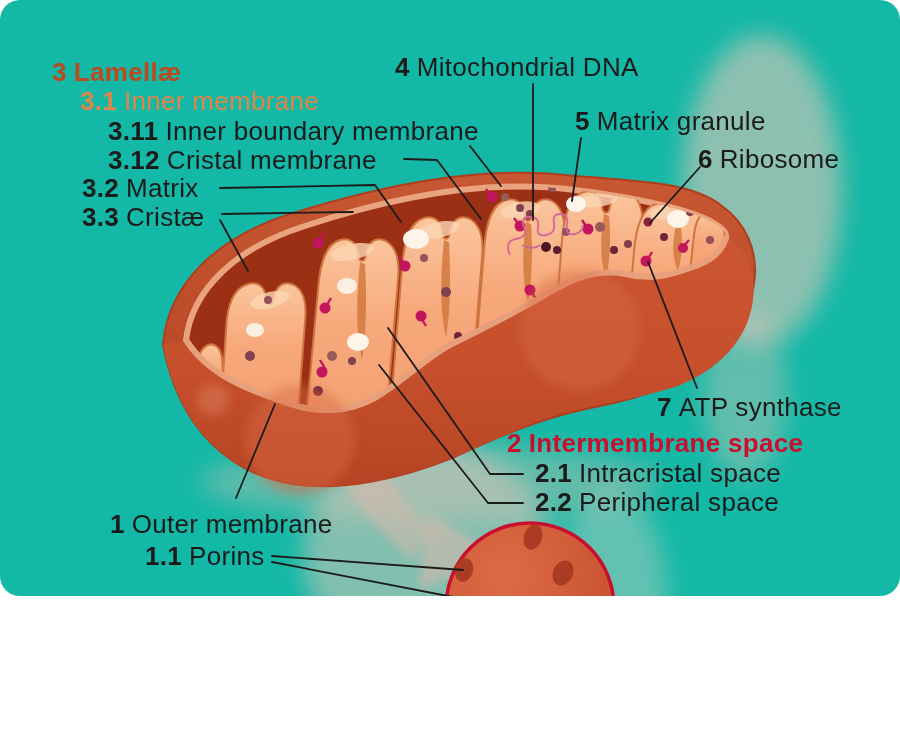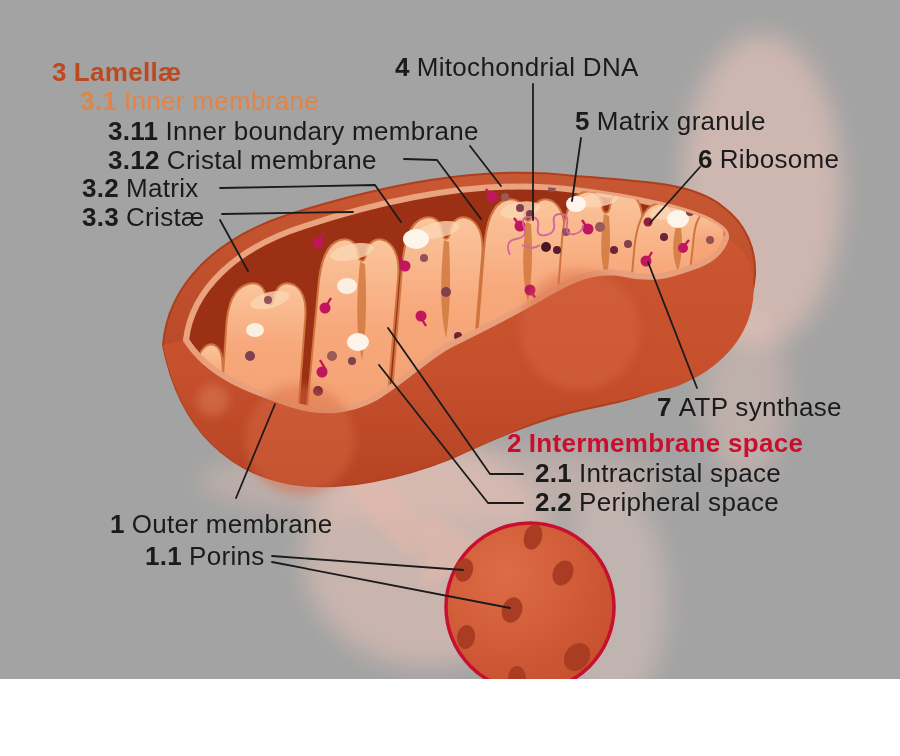--- a/index.html
+++ b/index.html
@@ -1,17 +1,17 @@
 <!DOCTYPE html>
 <html><head>
 <meta charset="utf-8">
 <style>
   html,body{margin:0;padding:0;}
-  .canvas{position:relative;width:900px;height:679px;background:#a3a3a3;overflow:hidden;
-          font-family:"Liberation Sans",sans-serif;}
+  .canvas{position:relative;width:900px;height:596px;background:#14b8a6;overflow:hidden;
+          font-family:"Liberation Sans",sans-serif;border-radius:20px;}
   svg{position:absolute;left:0;top:0;}
   .lbl{font-family:"Liberation Sans",sans-serif;font-size:26px;fill:#1b1b1b;letter-spacing:.3px;}
   .num{font-weight:700;}
   .lbl-lamellae{fill:#BC4A1E;font-weight:700;}
   .lbl-innermem{fill:#E08548;}
   .lbl-intermem{fill:#C8102E;font-weight:700;}
   .leader{fill:none;stroke:#1b1b1b;stroke-width:1.8;stroke-linejoin:round;stroke-linecap:round;}
 </style>
 </head>
 <body>

